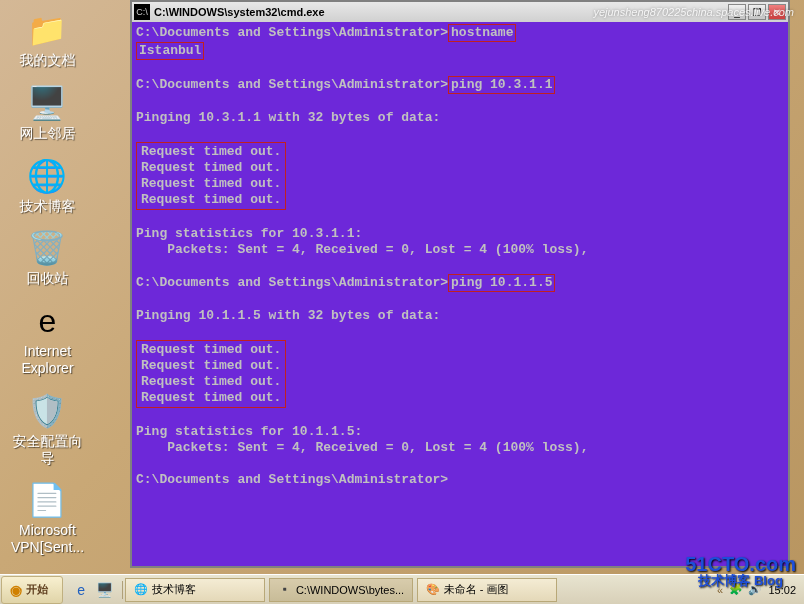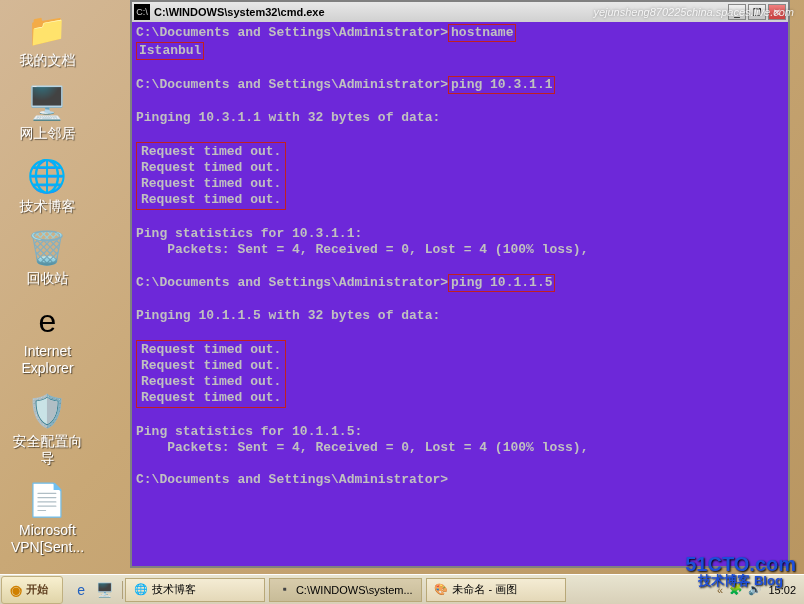--- a/index.html
+++ b/index.html
@@ -200,21 +200,21 @@
     <span class="ql-item" style="color:#2060c0;">e</span>
     <span class="ql-item">🖥️</span>
   </div>
   <div id="task-items" style="display:flex;align-items:center;">
       <div class="task-item">
         <span>🌐</span>
         <span>技术博客</span>
       </div>
       <div class="task-item active">
         <span>▪️</span>
-        <span>C:\WINDOWS\system...</span>
+        <span>C:\WINDOWS\bytes...</span>
       </div>
       <div class="task-item">
         <span>🎨</span>
         <span>未命名 - 画图</span>
       </div>
     </div>
   <div class="tray">
     <span style="color:#806030;">«</span>
     <span>🧩</span>
     <span>🔊</span>

